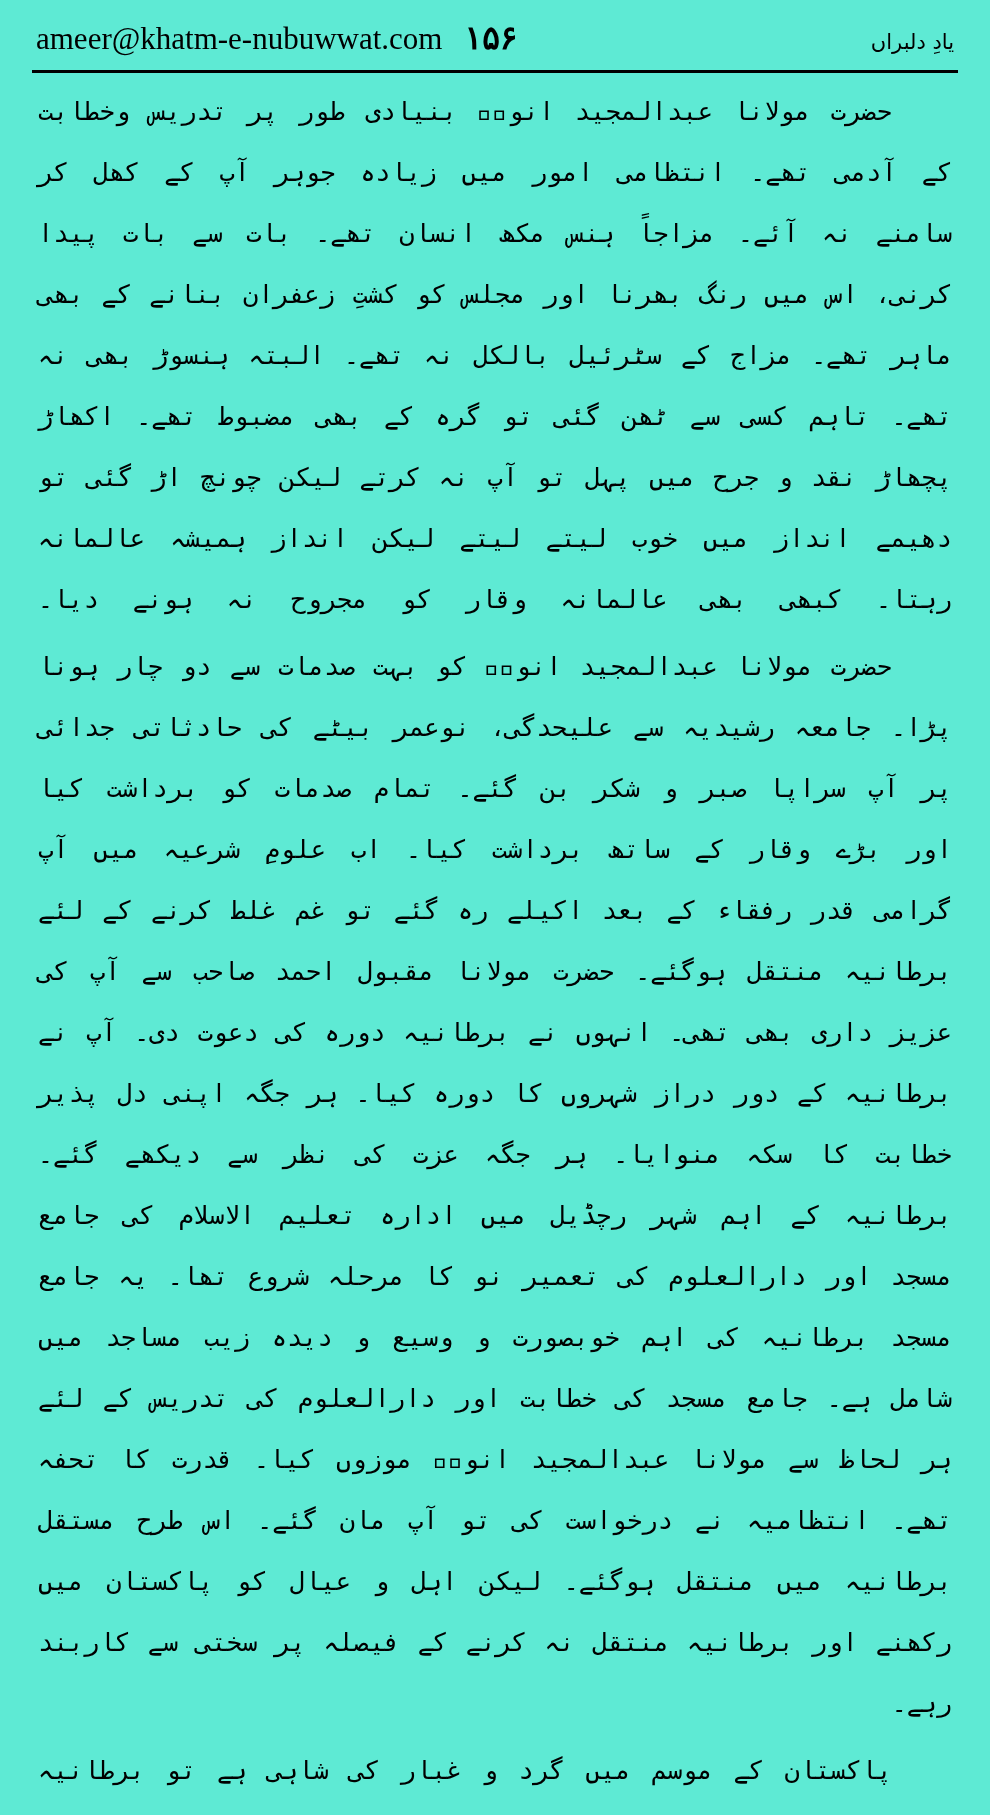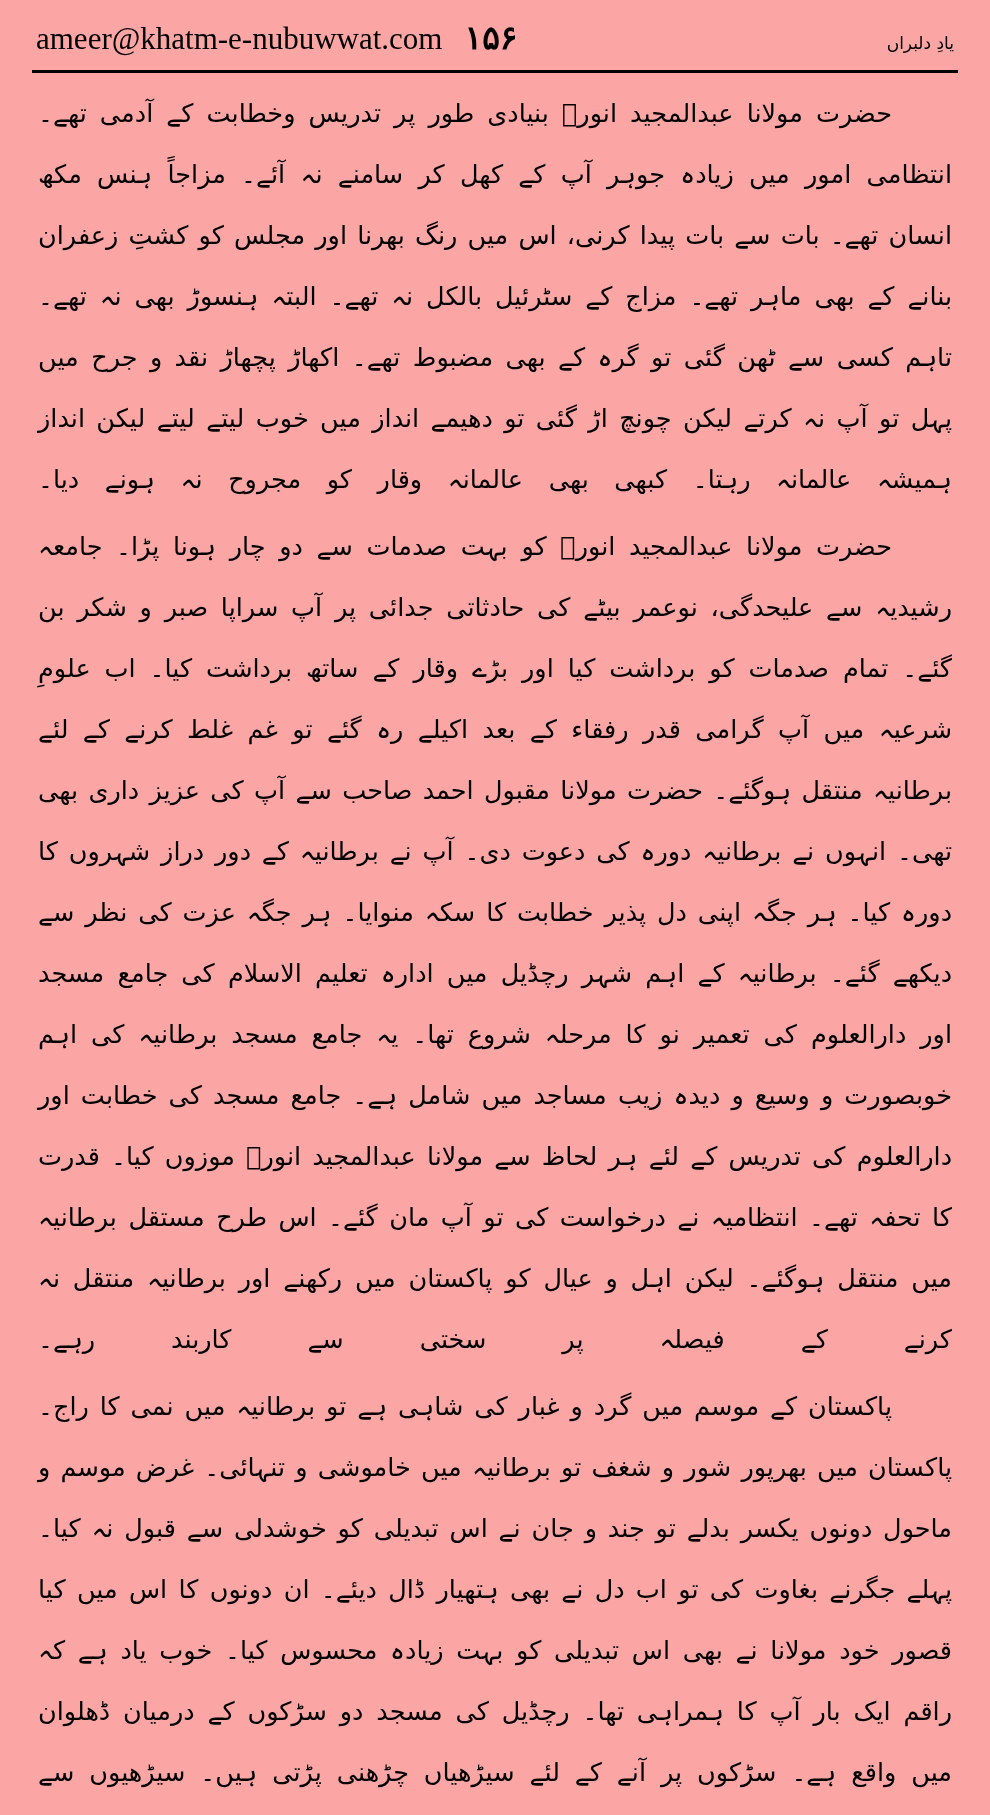--- a/index.html
+++ b/index.html
@@ -7,21 +7,21 @@
     padding: 0;
     background: #ffffff;
   }
   body {
     font-family: "DejaVu Sans", sans-serif;
   }
   .page {
     position: relative;
     width: 990px;
     height: 1815px;
-    background: #fca5a5;
+    background: #5eead4;
     box-sizing: border-box;
     padding: 18px 30px 12px 30px;
     overflow: hidden;
   }
 
   
   .header {
     display: flex;
     align-items: baseline;
     justify-content: space-between;
@@ -42,21 +42,21 @@
   }
   .page-number {
     font-family: Liberation Sans, sans-serif;
     font-size: 33px;
     font-weight: bold;
     color: #000;
     white-space: nowrap;
   }
   .book-title {
     font-family: "DejaVu Sans", sans-serif;
-    font-size: 17px;
+    font-size: 21px;
     color: #000;
     direction: rtl;
     white-space: nowrap;
     margin-left: 13px;
   }
 
   .rule {
     border: 0;
     border-top: 3px solid #000;
     margin: 6px 2px 10px 2px;
@@ -75,20 +75,21 @@
     font-family: "DejaVu Sans", sans-serif;
     color: #000;
     padding: 0 8px;
   }
   .para {
     font-size: 25.5px;
     line-height: 61px;
     margin: 0 0 6px 0;
     text-indent: 60px;
     word-spacing: 2px;
+    font-family: Liberation Mono, monospace;
   }
   .para.last-free {
     text-align-last: right;
   }
 
   
   .footer {
     position: absolute;
     left: 30px;
     right: 30px;

